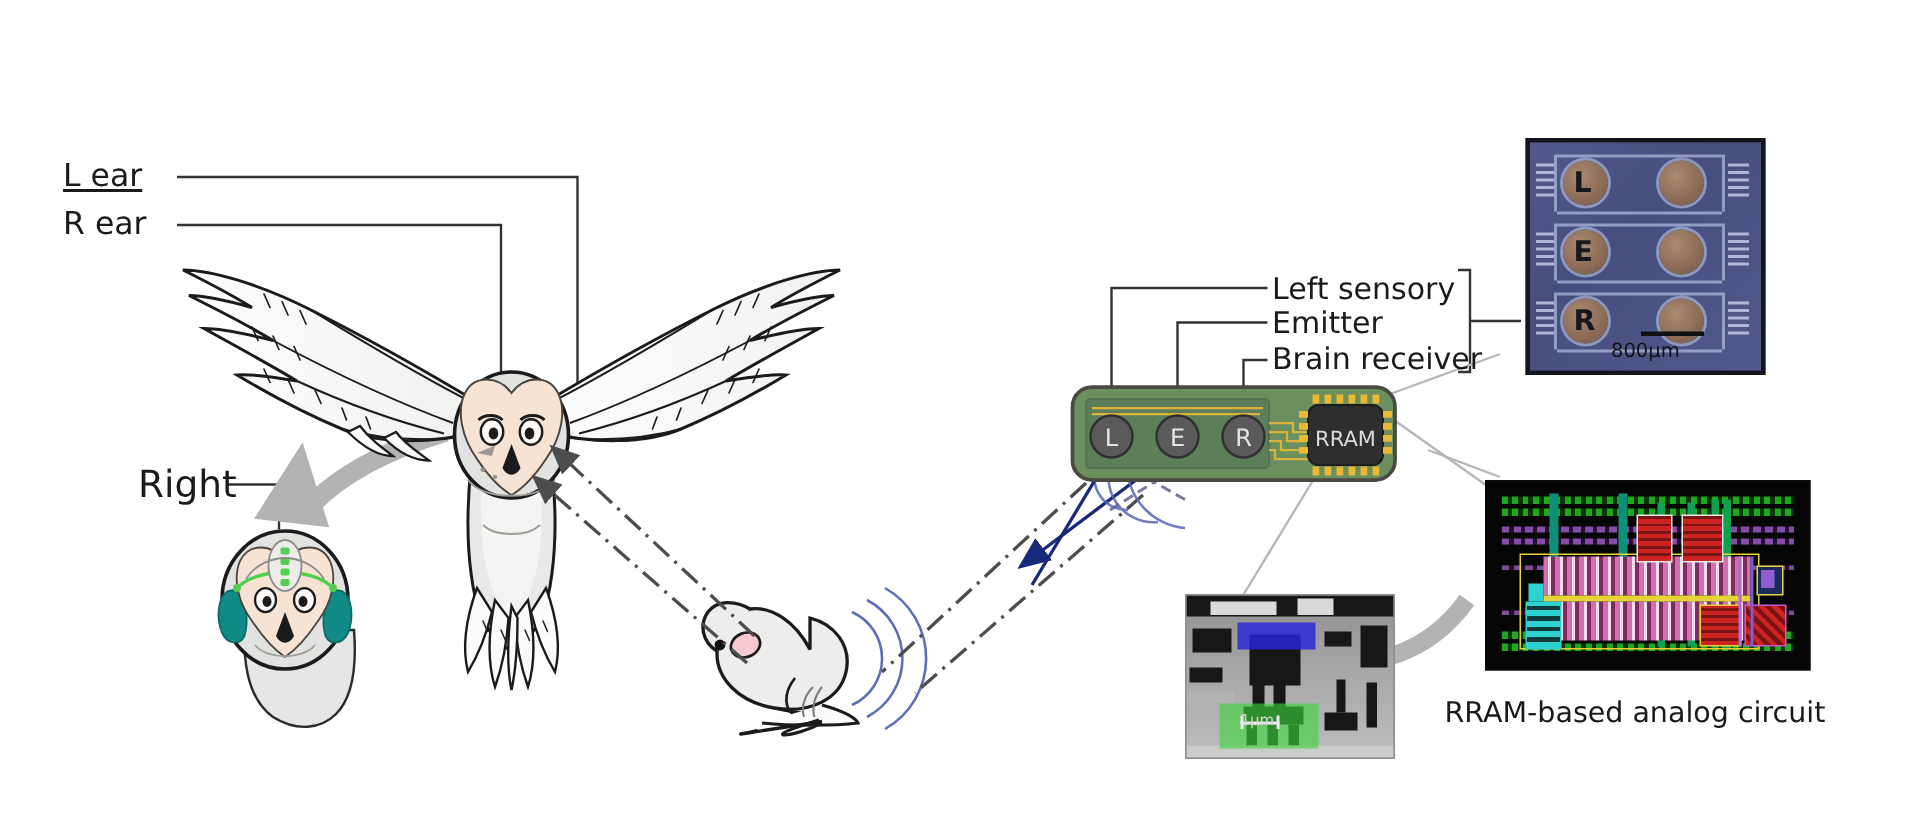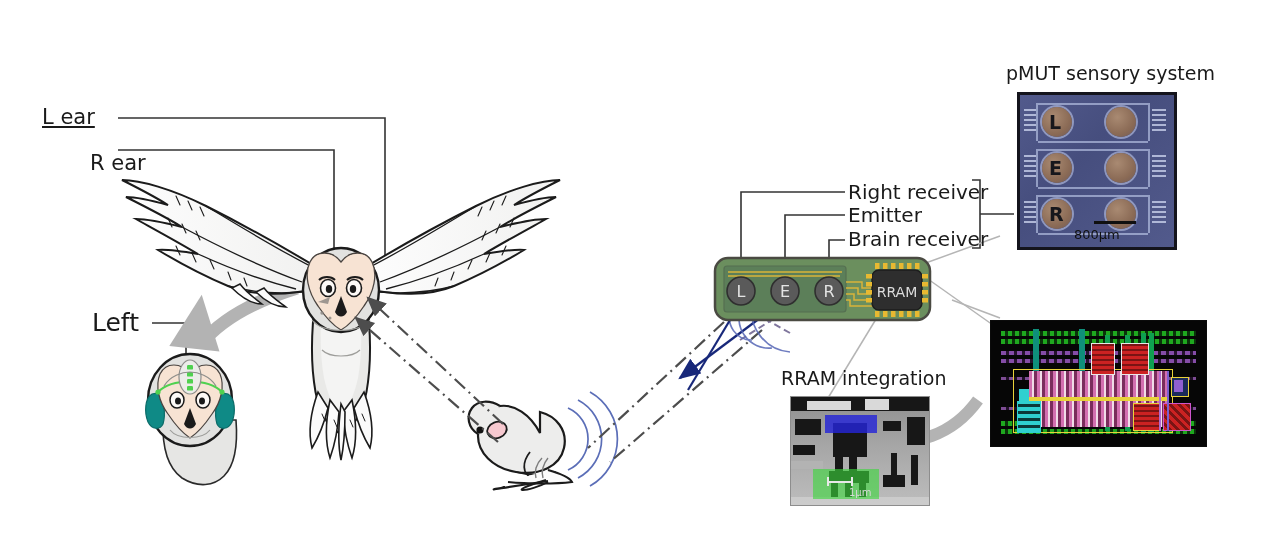--- a/index.html
+++ b/index.html
@@ -502,21 +502,21 @@
     <div class="tem-md" style="left:0;top:64px;width:32px;height:8px;"></div>
 
     <div class="tem-lt" style="left:0;top:100px;width:138px;height:8px;opacity:.55;"></div>
 
     <div class="tem-blue" style="left:34px;top:18px;width:52px;height:18px;"></div>
     <div class="tem-green" style="left:22px;top:72px;width:66px;height:30px;"></div>
 
     <div style="position:absolute;left:36px;top:84px;width:26px;height:2px;background:#e8e8e8;"></div>
     <div style="position:absolute;left:36px;top:80px;width:2px;height:9px;background:#e8e8e8;"></div>
     <div style="position:absolute;left:60px;top:80px;width:2px;height:9px;background:#e8e8e8;"></div>
-    <div class="scalebar-txt light" style="left:36px;top:90px;margin-left:22px;">1µm</div>
+    <div class="scalebar-txt light" style="left:36px;top:78px;">1µm</div>
   </div>
 
   <div class="panel" id="ckt-img" style="left:990px; top:320px;">
 
     <div class="ck" style="left:10px;top:10px;width:195px;height:5px;background:repeating-linear-gradient(90deg,#1fa81f 0 4px,#0a330a 4px 7px);"></div>
     <div class="ck" style="left:10px;top:18px;width:195px;height:5px;background:repeating-linear-gradient(90deg,#1fa81f 0 4px,#0a330a 4px 7px);"></div>
     <div class="ck" style="left:10px;top:100px;width:195px;height:5px;background:repeating-linear-gradient(90deg,#1fa81f 0 4px,#0a330a 4px 7px);"></div>
     <div class="ck" style="left:10px;top:108px;width:195px;height:5px;background:repeating-linear-gradient(90deg,#1fa81f 0 4px,#0a330a 4px 7px);"></div>
 
     <div class="ck" style="left:10px;top:30px;width:195px;height:4px;background:repeating-linear-gradient(90deg,#9b59c4 0 5px,#2a1533 5px 8px);opacity:.85;"></div>
@@ -546,23 +546,22 @@
     <div class="ck" style="left:28px;top:68px;width:10px;height:12px;background:#2fd0d0;"></div>
 
     <div class="ck" style="left:180px;top:56px;width:16px;height:18px;border:1.5px solid #e8d23a;background:#1a2a5a;"></div>
     <div class="ck" style="left:183px;top:59px;width:9px;height:12px;background:#8f5fd0;"></div>
 
     <div class="ck" style="left:168px;top:50px;width:2px;height:60px;background:#b06ad0;"></div>
     <div class="ck" style="left:176px;top:50px;width:2px;height:60px;background:#7a5fd0;"></div>
   </div>
 
   <div class="lbl lbl-ear" style="left:42px; top:107px;text-decoration:underline;">L ear</div>
-  <div class="lbl lbl-ear" style="left:42px; top:153px;margin-left:48px;">R ear</div>
-  <div class="lbl lbl-brain" style="left:92px; top:310px;">Left</div>
-
-  <div class="lbl lbl-recv" style="left:848px; top:182px;">Right receiver</div>
+  <div class="lbl lbl-ear" style="left:42px; top:139px;">R ear</div>
+  <div class="lbl lbl-brain" style="left:92px; top:310px;">Right</div>
+
+  <div class="lbl lbl-recv" style="left:848px; top:182px;">Left sensory</div>
   <div class="lbl lbl-recv" style="left:848px; top:205px;">Emitter</div>
   <div class="lbl lbl-recv" style="left:848px; top:229px;">Brain receiver</div>
 
-  <div class="lbl lbl-title" style="left:1006px; top:64px;">pMUT sensory system</div>
-  <div class="lbl lbl-title" style="left:781px; top:369px;">RRAM integration</div>
+  <div class="lbl lbl-caption" style="left:963px; top:466px;">RRAM-based analog circuit</div>
 
 </div>
 
 </body></html>

